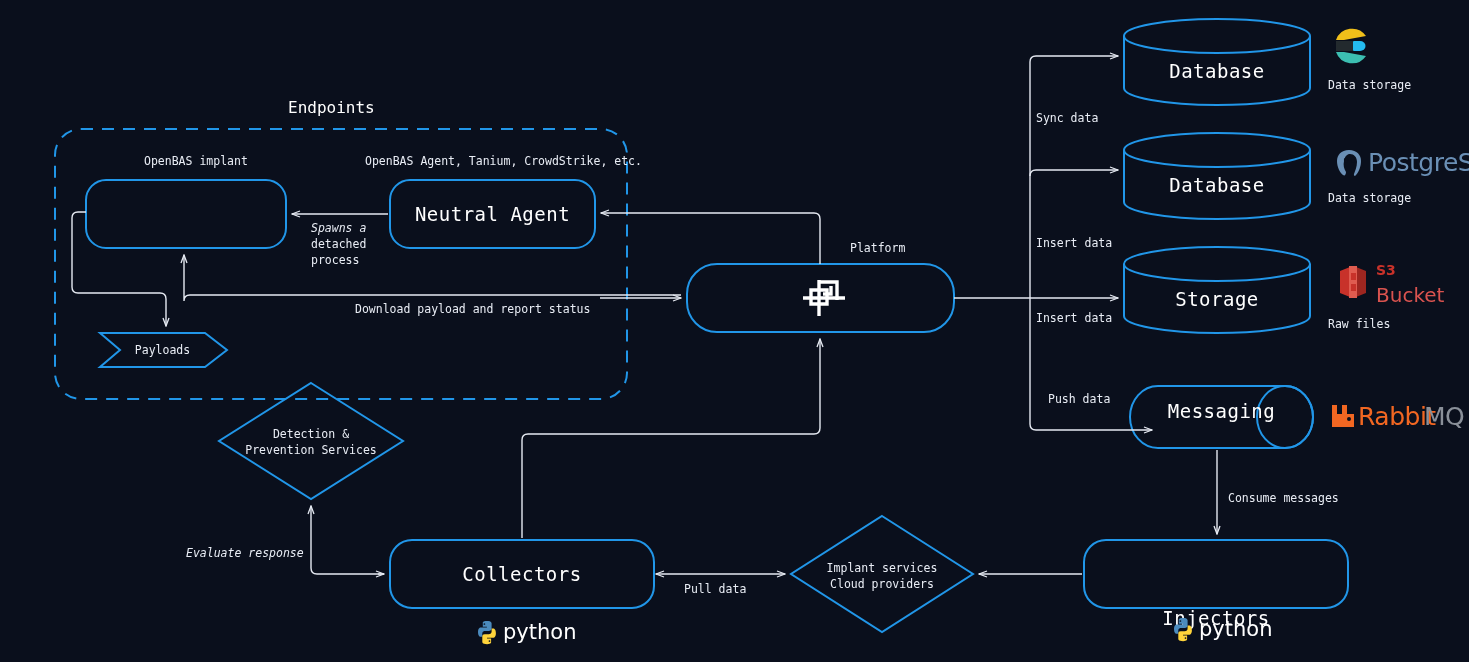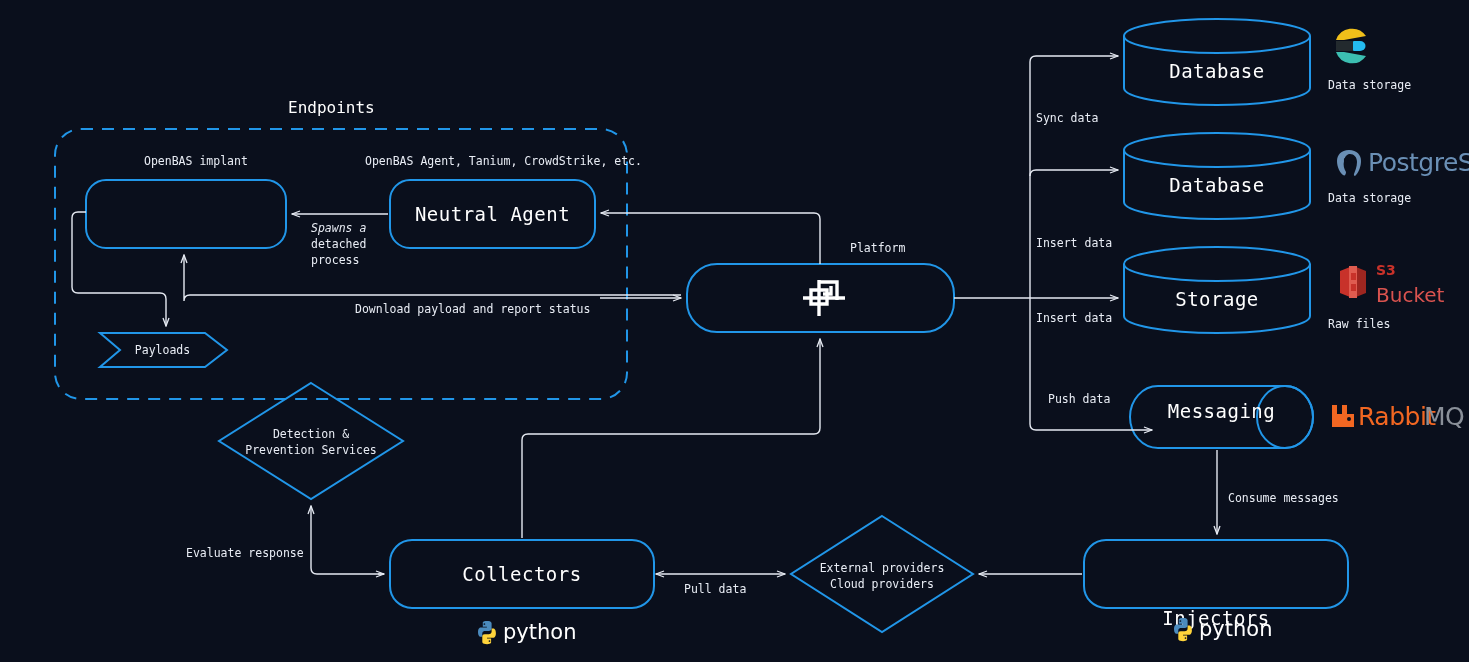--- a/index.html
+++ b/index.html
@@ -120,32 +120,32 @@
       <path d="M32,20 L32,34 L16,34 L16,20 Z"></path>
       <path d="M36,16 L36,24 L28,24"></path>
     </g>
   </svg>
 
   <div class="cap" style="left:1036px;top:111px;">Sync data</div>
   <div class="cap" style="left:1036px;top:236px;">Insert data</div>
   <div class="cap" style="left:1036px;top:311px;">Insert data</div>
   <div class="cap" style="left:1048px;top:392px;">Push data</div>
   <div class="cap" style="left:1228px;top:491px;">Consume messages</div>
-  <div class="cap" style="left:186px;top:546px;">Evaluate response</div>
+  <div class="cap" style="left:186px;top:546px;font-style:italic;">Evaluate response</div>
   <div class="cap" style="left:684px;top:582px;">Pull data</div>
 
   <div class="nodeLabel big" style="left:1124px;top:36px;width:186px;height:69px;">Database</div>
   <div class="nodeLabel big" style="left:1124px;top:150px;width:186px;height:69px;">Database</div>
   <div class="nodeLabel big" style="left:1124px;top:264px;width:186px;height:69px;">Storage</div>
   <div class="nodeLabel big" style="left:1158px;top:386px;width:127px;height:50px;">Messaging</div>
 
   <div class="nodeLabel small" style="left:231px;top:426px;width:160px;height:16px;">Detection &amp;</div>
   <div class="nodeLabel small" style="left:231px;top:442px;width:160px;height:16px;">Prevention Services</div>
 
-  <div class="nodeLabel small" style="left:802px;top:560px;width:160px;height:16px;">External providers</div>
+  <div class="nodeLabel small" style="left:802px;top:560px;width:160px;height:16px;">Implant services</div>
   <div class="nodeLabel small" style="left:802px;top:576px;width:160px;height:16px;">Cloud providers</div>
 
   <div class="nodeLabel big" style="left:390px;top:540px;width:264px;height:68px;border-radius:16px;">Collectors</div>
   <div class="nodeLabel big" style="left:1084px;top:540px;width:264px;height:68px;margin-top:44px;">Injectors</div>
 
   <svg style="position:absolute;left:1332px;top:26px;" width="40" height="40" viewBox="0 0 40 40">
     <path d="M4,14 A17,17 0 0 1 34,10 L12,14 Z" fill="#f0bf1a"></path>
     <path d="M4,26 A17,17 0 0 0 34,30 L12,26 Z" fill="#3cbeb1"></path>
     <rect x="4" y="15" width="17" height="10" fill="#232a2e"></rect>
     <path d="M21,15 A6,5.5 0 0 1 21,25 Z" fill="#24bbf0"></path>

